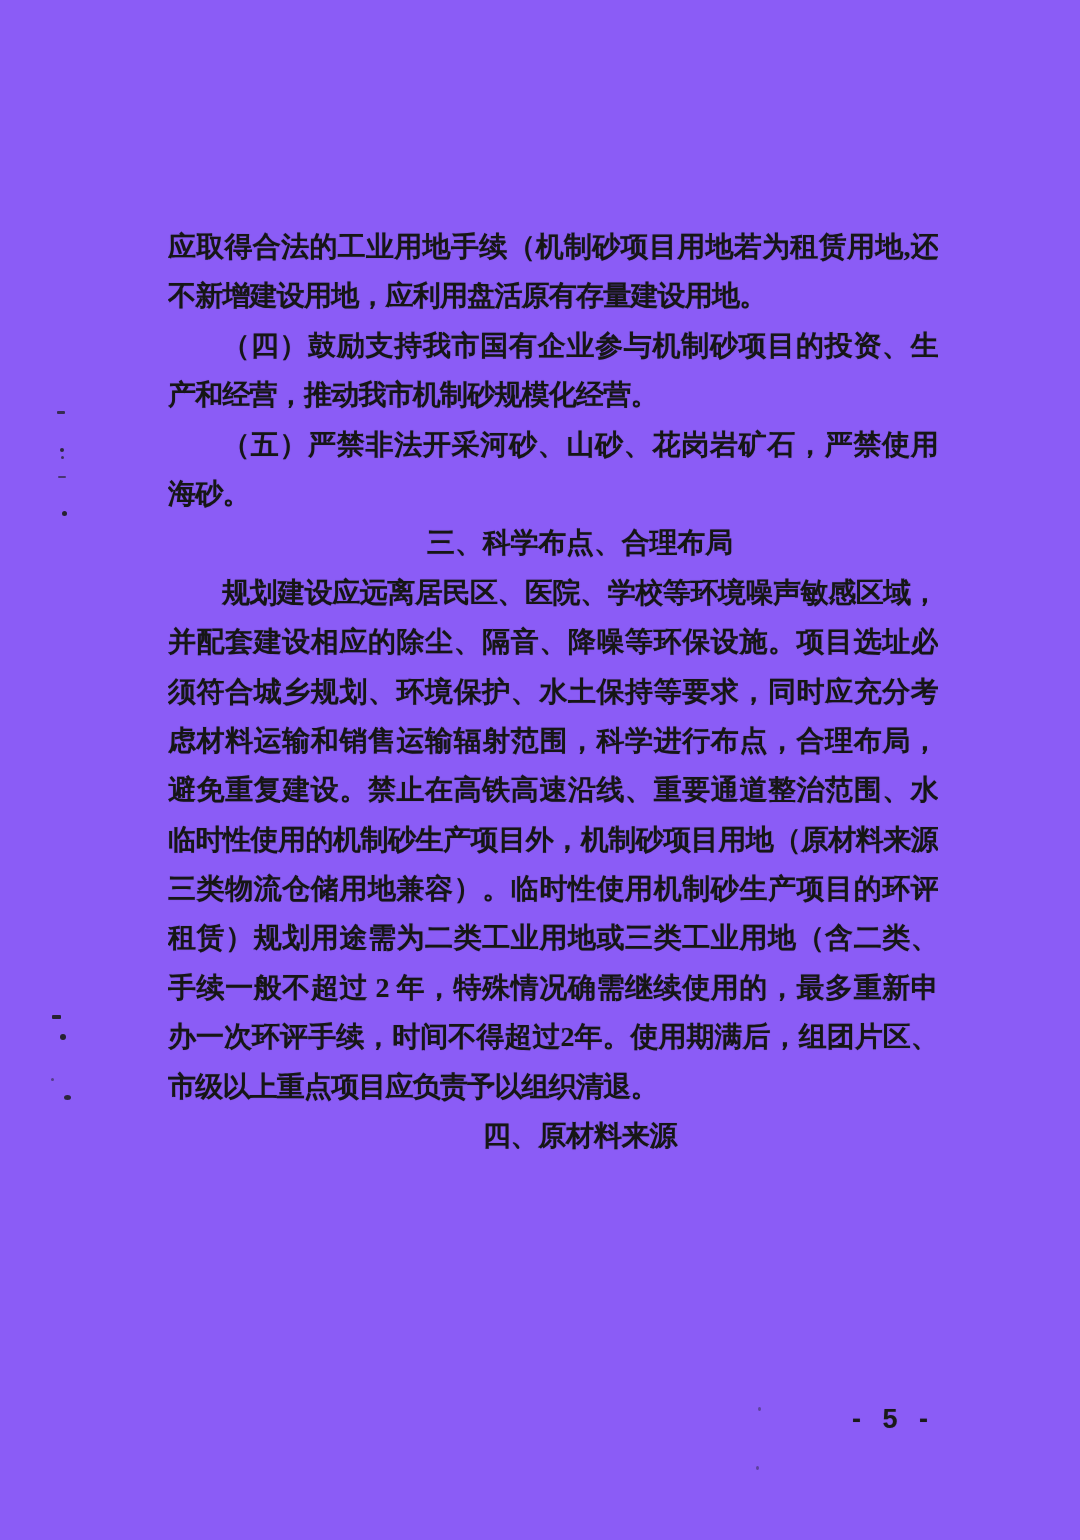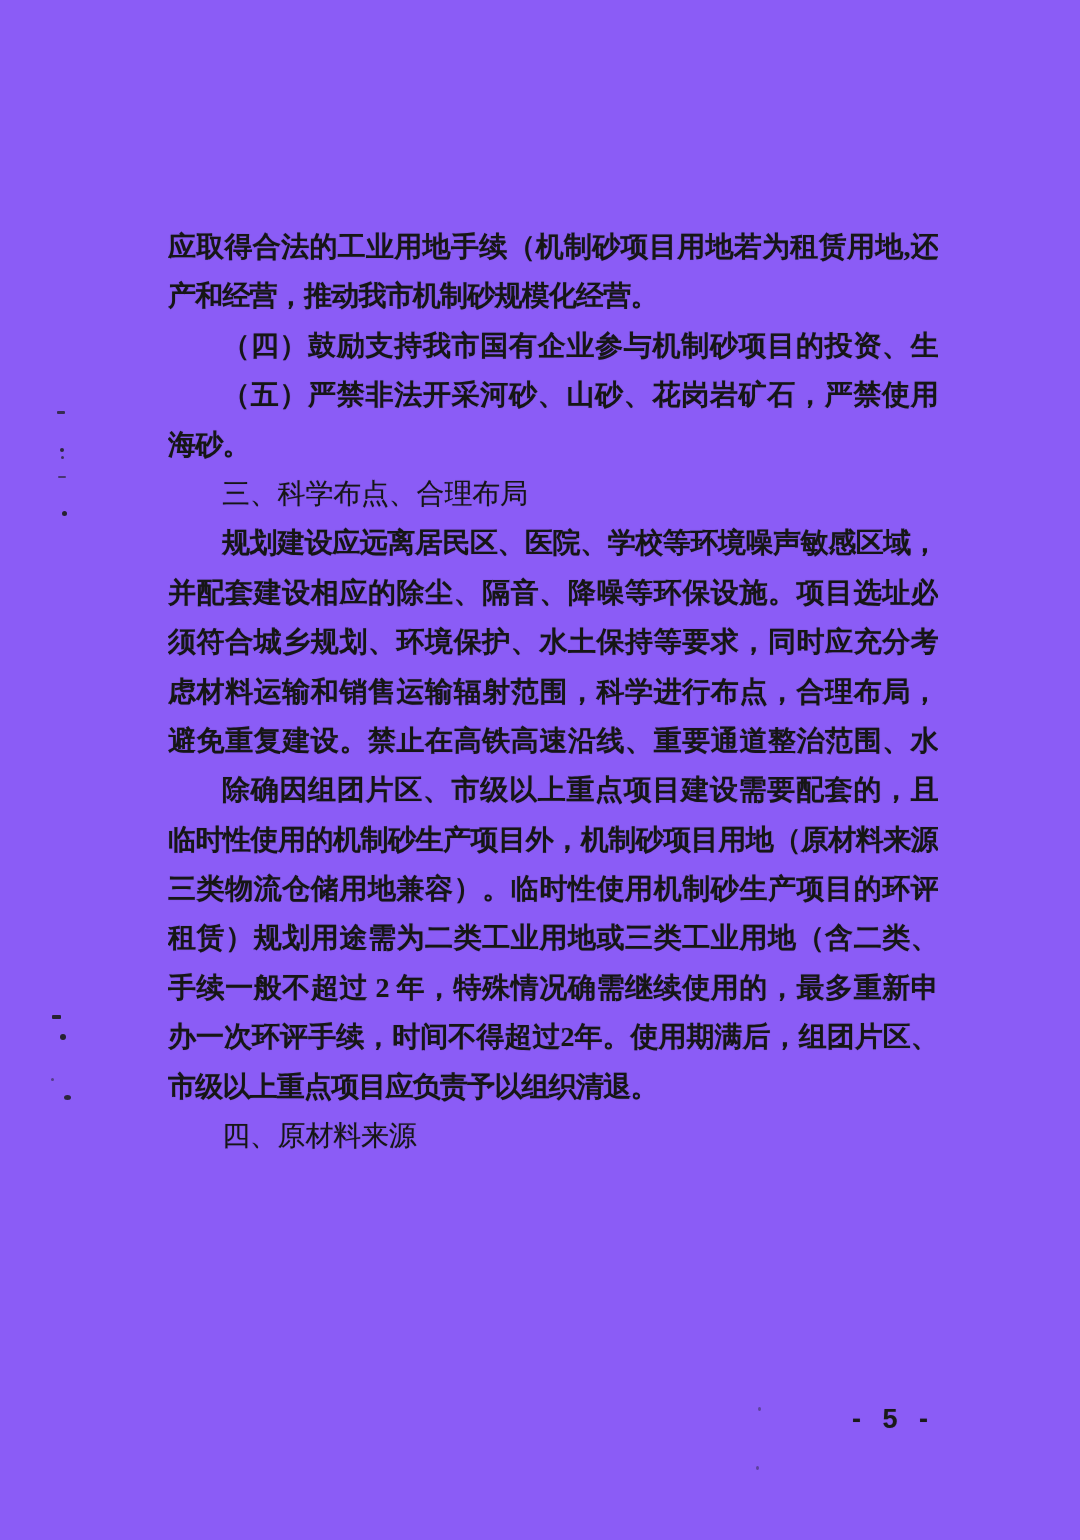--- a/index.html
+++ b/index.html
@@ -34,22 +34,23 @@
   }
   .fill {
     text-align: justify;
     text-align-last: justify;
   }
   .indent {
     padding-left: 54px;
   }
   .head {
     font-family: "Liberation Sans", sans-serif;
-    font-weight: 400;
+    font-weight: 700;
     letter-spacing: -0.2px;
+    text-align: center;
   }
   .page-number {
     position: absolute;
     left: 852px;
     top: 1404px;
     font-family: "Liberation Sans", sans-serif;
     font-size: 27px;
     font-weight: 600;
     letter-spacing: 7px;
     color: #1a1a1a;
@@ -62,31 +63,31 @@
   .speck.round { border-radius: 50%; }
   .speck.dash  { border-radius: 1px; }
 </style>
 </head>
 <body>
 
 <div class="page">
 
   <div class="text-block">
     <div class="ln fill">应取得合法的工业用地手续（机制砂项目用地若为租赁用地,还</div>
+    <div class="ln">不新增建设用地，应利用盘活原有存量建设用地。</div>
+    <div class="ln fill indent">（四）鼓励支持我市国有企业参与机制砂项目的投资、生</div>
     <div class="ln">产和经营，推动我市机制砂规模化经营。</div>
-    <div class="ln fill indent">（四）鼓励支持我市国有企业参与机制砂项目的投资、生</div>
     <div class="ln fill indent">（五）严禁非法开采河砂、山砂、花岗岩矿石，严禁使用</div>
     <div class="ln">海砂。</div>
     <div class="ln head indent">三、科学布点、合理布局</div>
     <div class="ln fill indent">规划建设应远离居民区、医院、学校等环境噪声敏感区域，</div>
     <div class="ln fill">并配套建设相应的除尘、隔音、降噪等环保设施。项目选址必</div>
     <div class="ln fill">须符合城乡规划、环境保护、水土保持等要求，同时应充分考</div>
     <div class="ln fill">虑材料运输和销售运输辐射范围，科学进行布点，合理布局，</div>
     <div class="ln fill">避免重复建设。禁止在高铁高速沿线、重要通道整治范围、水</div>
-    <div class="ln fill indent">除确因组团片区、市级以上重点项目建设需要配套的，且</div>
     <div class="ln fill">临时性使用的机制砂生产项目外，机制砂项目用地（原材料来源</div>
     <div class="ln fill">三类物流仓储用地兼容）。临时性使用机制砂生产项目的环评</div>
     <div class="ln fill">租赁）规划用途需为二类工业用地或三类工业用地（含二类、</div>
     <div class="ln fill">手续一般不超过 2 年，特殊情况确需继续使用的，最多重新申</div>
     <div class="ln fill">办一次环评手续，时间不得超过2年。使用期满后，组团片区、</div>
     <div class="ln">市级以上重点项目应负责予以组织清退。</div>
     <div class="ln head indent">四、原材料来源</div>
   </div>
 
   <div class="page-number">- 5 -</div>

